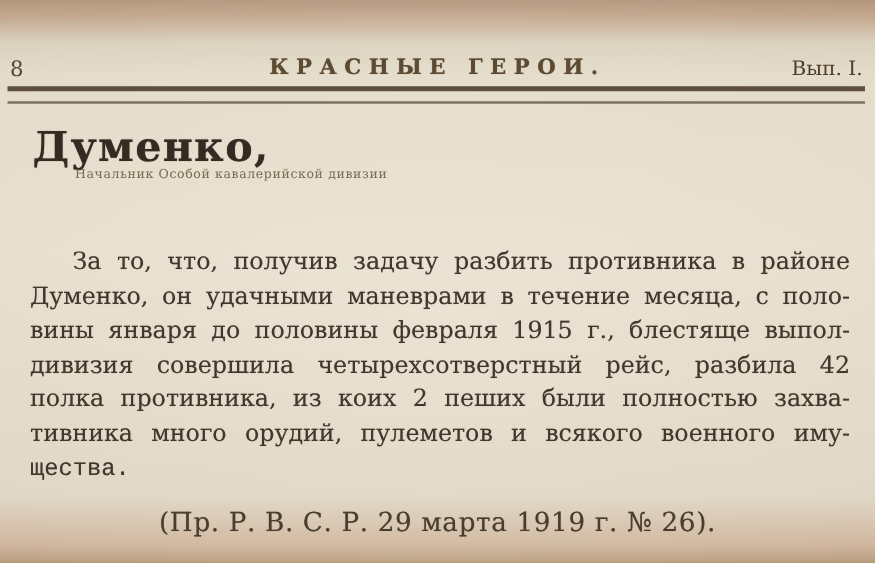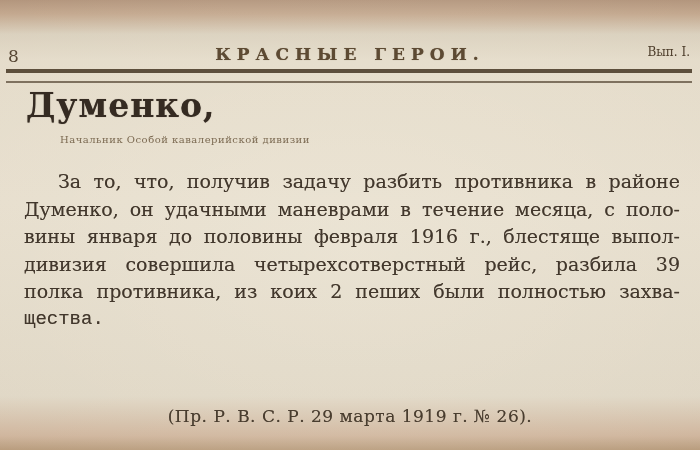--- a/index.html
+++ b/index.html
@@ -50,37 +50,37 @@
     font-size: 17px;
     font-weight: bold;
     letter-spacing: 6px;
     color: #5d4a33;
     text-shadow: 0 0 0.7px rgba(93,74,51,0.7);
   }
   .issue-label {
     position: absolute;
     right: 10px;
     top: 1px;
-    font-size: 12px;
+    font-size: 16px;
     color: #4c3c2a;
   }
   .head-rule {
     position: absolute;
     top: 69px;
     left: 6px;
     right: 8px;
     height: 8px;
     border-top: 4px solid rgba(70,55,36,0.85);
     border-bottom: 2px solid rgba(70,55,36,0.65);
   }
   
   .article-heading {
     position: absolute;
     left: 26px;
-    top: 86px;
+    top: 98px;
     font-size: 33px;
     font-weight: bold;
     letter-spacing: 1px;
     color: #352b22;
     text-shadow: 0 0 0.8px rgba(53,43,34,0.6);
   }
   .article-subheading {
     position: absolute;
     left: 60px;
     top: 134px;
@@ -103,28 +103,29 @@
     text-align: justify;
     text-align-last: justify;
     white-space: nowrap;
   }
   .pline.last {
     text-align-last: left;
     font-family: Liberation Mono, monospace;
   }
   .pline:first-child {
     text-indent: 34px;
+    margin-top: 28px;
   }
   .citation {
     position: absolute;
     left: 0;
     right: 0;
     top: 406px;
     text-align: center;
-    font-size: 17px;
+    font-size: 21px;
     letter-spacing: 0.5px;
     color: #493d2f;
     text-shadow: 0 0 0.6px rgba(73,61,47,0.5);
   }
 </style>
 </head>
 <body>
 
 <div class="scan">
 
@@ -136,21 +137,22 @@
 
   <div class="head-rule"></div>
 
   <div class="article-heading">Думенко,</div>
 
   <div class="article-subheading">Начальник Особой кавалерийской дивизии</div>
 
   <div class="paragraph">
       <div class="pline">За то, что, получив задачу разбить противника в районе</div>
       <div class="pline">Думенко, он удачными маневрами в течение месяца, с поло-</div>
-      <div class="pline">вины января до половины февраля 1916 г., блестяще выпол-</div>
-      <div class="pline">дивизия совершила четырехсотверстный рейс, разбила 39</div>
+      <div class="pline">вины января до половины февраля 1915 г., блестяще выпол-</div>
+      <div class="pline">дивизия совершила четырехсотверстный рейс, разбила 42</div>
       <div class="pline">полка противника, из коих 2 пеших были полностью захва-</div>
+      <div class="pline">тивника много орудий, пулеметов и всякого военного иму-</div>
       <div class="pline last">щества.</div>
     </div>
 
   <div class="citation">(Пр. Р. В. С. Р. 29 марта 1919 г. № 26).</div>
 
 </div>
 
 </body></html>

